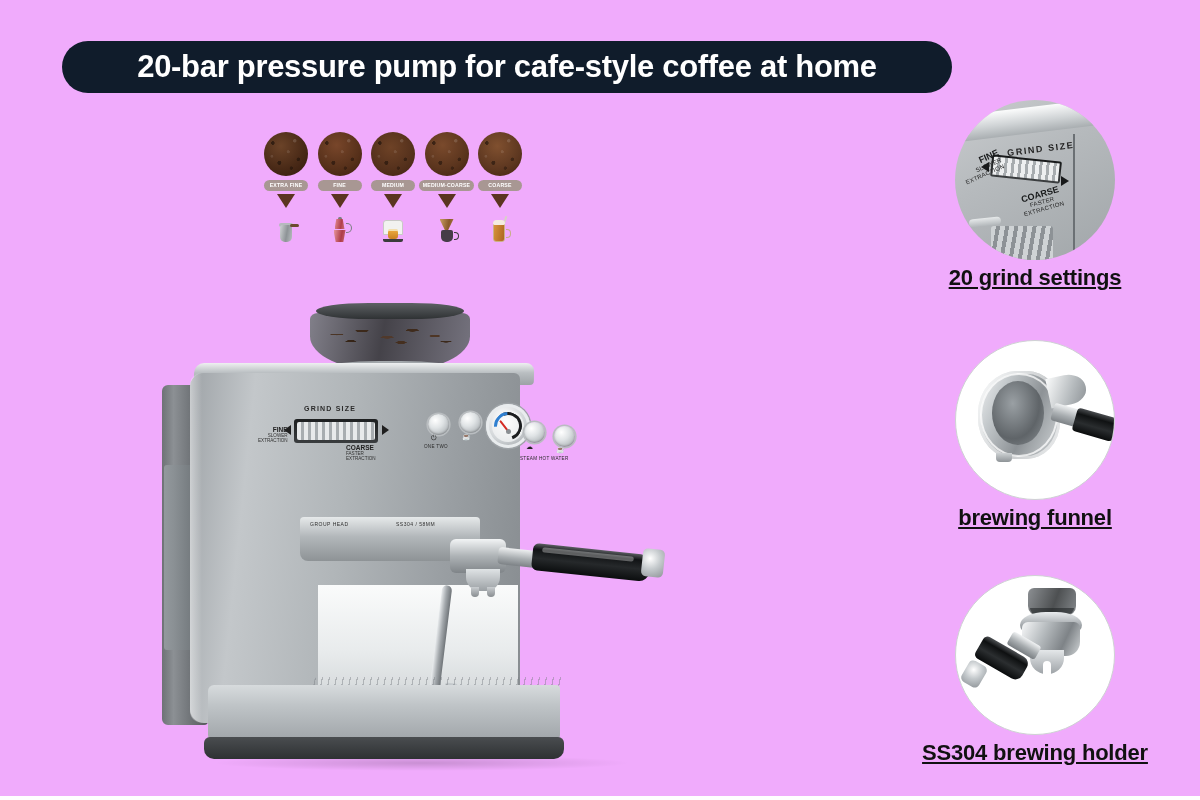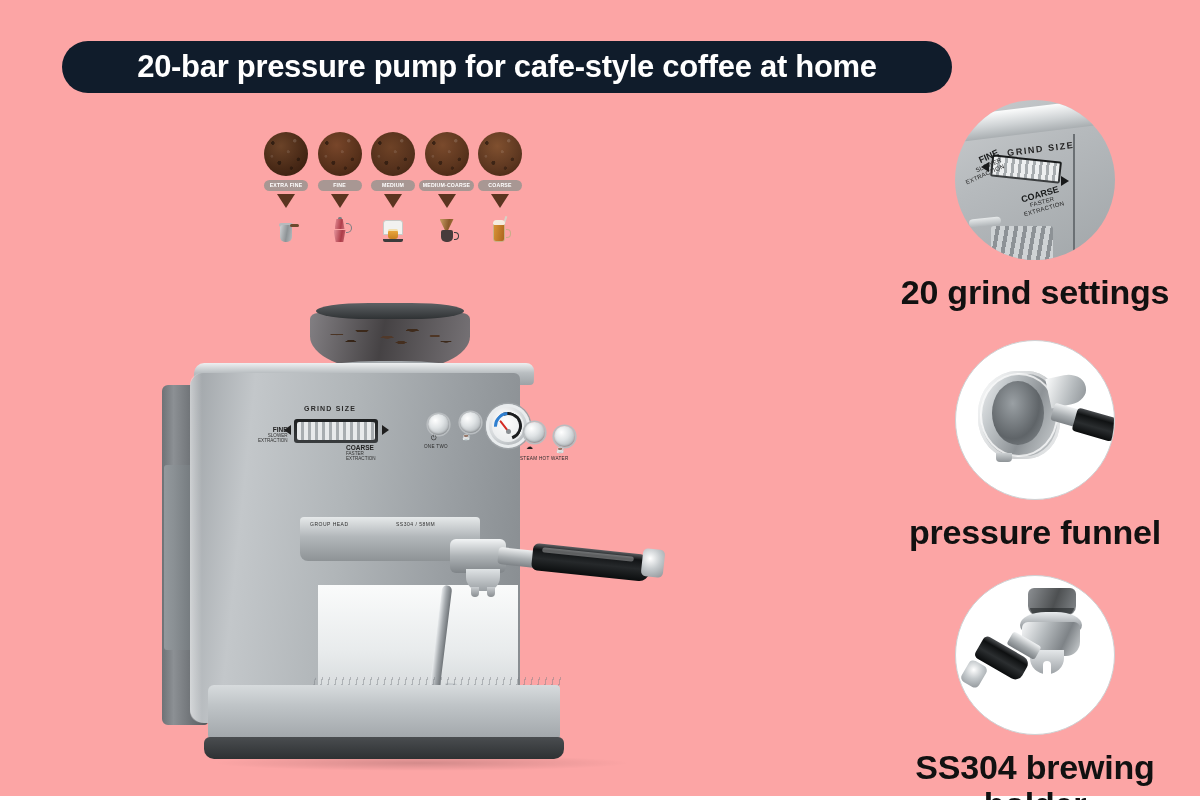--- a/index.html
+++ b/index.html
@@ -2,21 +2,21 @@
 <html><head>
 <meta charset="utf-8">
 <style>
   * { box-sizing: border-box; margin: 0; padding: 0; }
   html, body {
     width: 1200px; height: 800px;
     background: #ffffff;
     font-family: "Liberation Sans", sans-serif;
     overflow: hidden;
   }
-  .page { position: relative; width: 1200px; height: 796px; background: #fca5a5; }
+  .page { position: relative; width: 1200px; height: 796px; background: #f0abfc; }
 
   
   .banner {
     position: absolute; left: 62px; top: 41px;
     width: 890px; height: 52px;
     background: #101c2b;
     border-radius: 26px;
     display: flex; align-items: center; justify-content: center;
   }
   .banner-text {
@@ -244,23 +244,23 @@
   .shadow { position:absolute; left:62px; top:470px; width:420px; height:16px;
     background: radial-gradient(ellipse at center, rgba(0,0,0,.16), rgba(0,0,0,0) 70%); }
 
   
   .feature { position: absolute; width: 320px; text-align: center; }
   .f1 { left: 875px; top: 100px; }
   .f2 { left: 875px; top: 340px; }
   .f3 { left: 875px; top: 575px; }
 
   .f-caption {
-    margin-top: 14px;
-    font-size: 34px; font-weight: bold; color: #111111;
-    line-height: 1.08; letter-spacing: -0.2px;
+    margin-top: 6px;
+    font-size: 22px; font-weight: bold; color: #111111;
+    line-height: 1.08; letter-spacing: -0.2px; text-decoration: underline;
   }
 
   .circle {
     width: 160px; height: 160px; border-radius: 50%;
     margin: 0 auto; position: relative; overflow: hidden;
   }
   .circle.ring { border: 1px solid #cfd2d4; }
 
   
   .c1 { background: linear-gradient(150deg,#c9ccce 0%,#b6babd 40%,#a1a6a9 100%); }
@@ -526,21 +526,21 @@
     <div class="circle ring c2">
       <div class="basket"></div>
       <div class="bore"></div>
       <div class="rim"></div>
       <div class="ear"></div>
       <div class="stem"></div>
       <div class="hgrip"></div>
       <div class="foot"></div>
     </div>
     <div class="f-caption">
-      <div>pressure funnel</div>
+      <div>brewing funnel</div>
     </div>
   </div>
 
   <div class="feature f3">
     <div class="circle ring c3">
       <div class="cap"></div>
       <div class="capline"></div>
       <div class="ring3"></div>
       <div class="cup3"></div>
       <div class="fork"></div>

